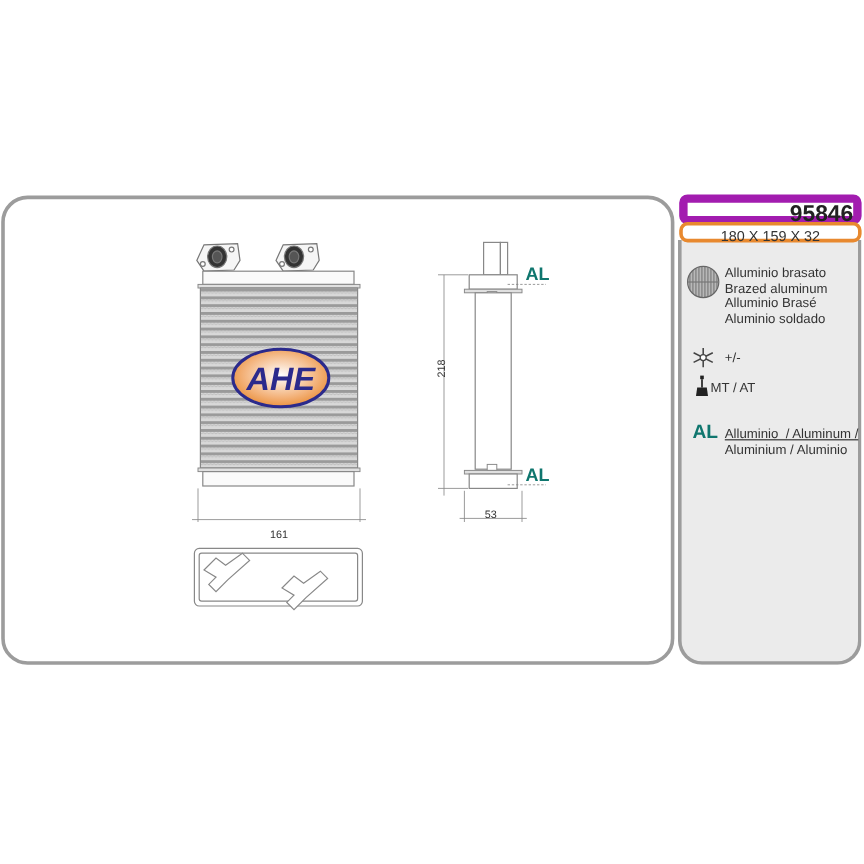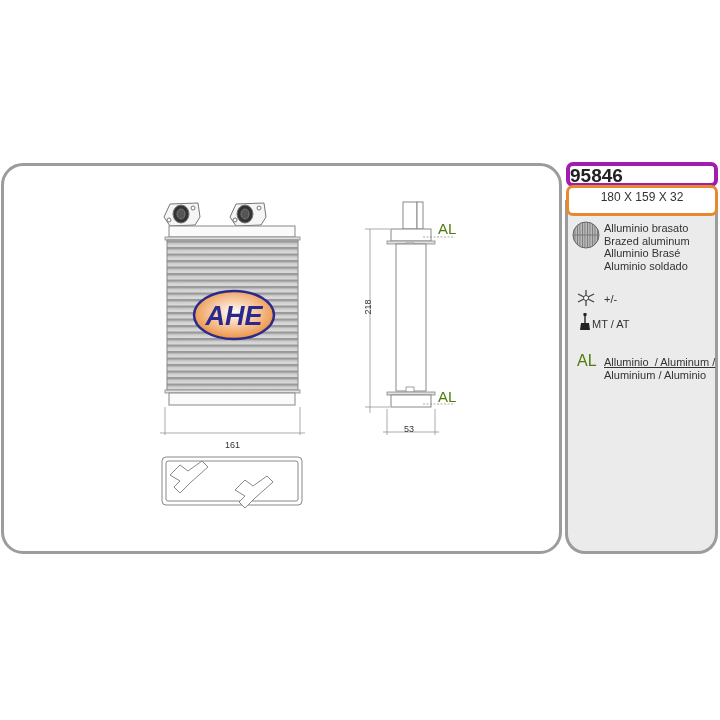--- a/index.html
+++ b/index.html
@@ -11,30 +11,30 @@
       position: absolute; left: 1px; top: 163px; width: 561px; height: 391px;
       border: 3px solid #9c9c9c; border-radius: 22px; background: #ffffff; box-sizing: border-box;
     }
     .side-panel {
       position: absolute; left: 565px; top: 200px; width: 153px; height: 354px;
       border: 3px solid #9c9c9c; border-top: none; border-radius: 0 0 20px 20px;
       background: #ebebeb; box-sizing: border-box;
     }
     .code-box {
       position: absolute; left: 566px; top: 162px; width: 152px; height: 25px;
-      border: 4px solid #a21caf; border-radius: 7px; background: #ffffff; box-sizing: border-box;
-      text-align: left; font-weight: bold; font-size: 19px; line-height: 20px; color: #222;
+      border: 7px solid #a21caf; border-radius: 7px; background: #ffffff; box-sizing: border-box;
+      text-align: right; font-weight: bold; font-size: 19px; line-height: 20px; color: #222;
     }
     .dim-box {
-      position: absolute; left: 566px; top: 185px; width: 152px; height: 31px;
+      position: absolute; left: 566px; top: 185px; width: 152px; height: 17px;
       border: 3px solid #e8892f; border-radius: 7px; background: #ffffff; box-sizing: border-box;
       text-align: center; font-size: 12px; line-height: 19px; color: #333;
     }
     .spec-text { position: absolute; font-size: 11px; line-height: 12.5px; color: #333; }
-    .al-big { position: absolute; font-weight: normal; font-size: 15px; color: #4d7c0f; }
+    .al-big { position: absolute; font-weight: bold; font-size: 15px; color: #0f766e; }
     .dim-label { position: absolute; font-size: 9px; color: #333; }
     svg { position: absolute; overflow: visible; }
   </style>
 </head>
 <body>
 
 <div class="main-panel"></div>
 
 <svg style="left:150px;top:195px;" width="170" height="240" viewBox="0 0 170 240">
   <defs>

